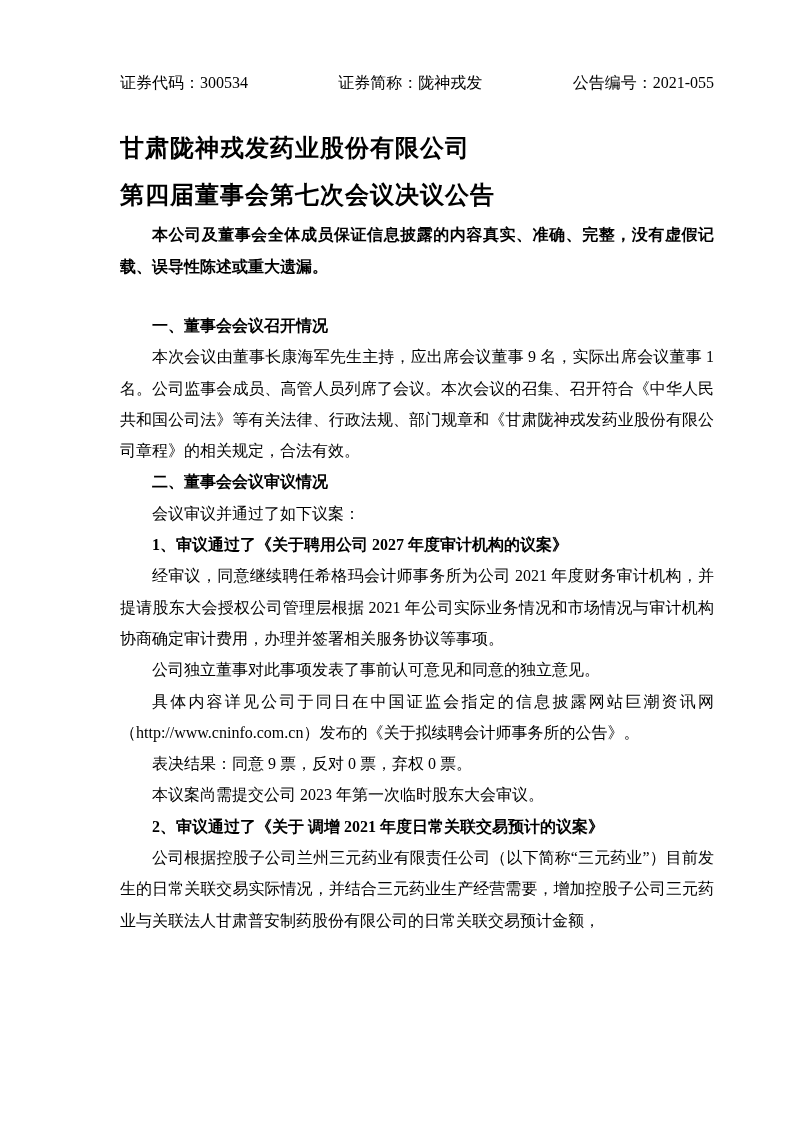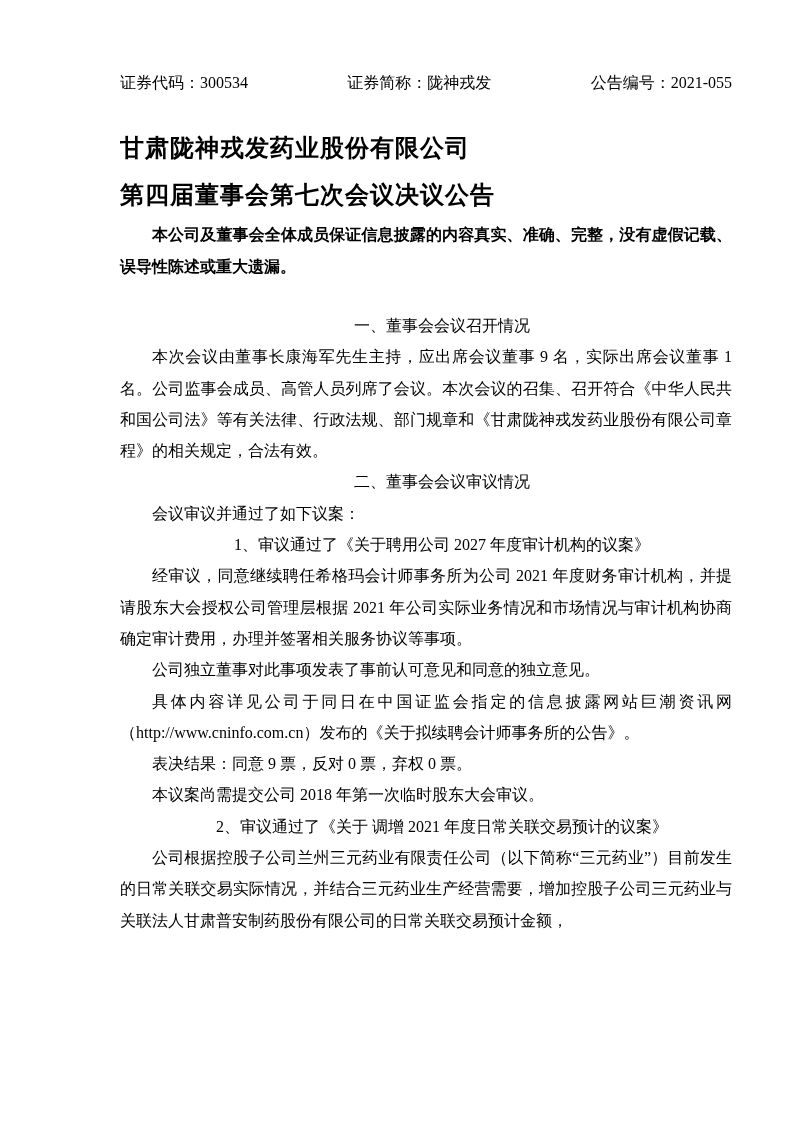--- a/index.html
+++ b/index.html
@@ -11,21 +11,21 @@
     width: 793px;
     height: 1122px;
     overflow: hidden;
     font-family: "Liberation Serif", "DejaVu Serif", serif;
     color: #000000;
   }
   .page {
     box-sizing: border-box;
     width: 793px;
     height: 1000px;
-    padding: 74px 61px 0 120px;
+    padding: 74px 79px 0 120px;
   }
   .doc-header {
     display: flex;
     justify-content: space-between;
     align-items: baseline;
     font-size: 16px;
     line-height: 18px;
     white-space: nowrap;
   }
   .doc-title {
@@ -45,22 +45,22 @@
     text-align: justify;
   }
   .bodytext p {
     margin: 0;
     font-size: 16px;
     line-height: 31.3px;
     text-indent: 2em;
     text-align: justify;
   }
   .bodytext .heading {
-    font-weight: normal;
-    text-align: center;
+    font-weight: bold;
+    text-align: left;
   }
   .section-gap {
     margin-top: 27px !important;
   }
 </style>
 </head>
 <body>
 
 <div class="page">
 
@@ -82,19 +82,19 @@
     <p>本次会议由董事长康海军先生主持，应出席会议董事 9 名，实际出席会议董事 1 名。公司监事会成员、高管人员列席了会议。本次会议的召集、召开符合《中华人民共和国公司法》等有关法律、行政法规、部门规章和《甘肃陇神戎发药业股份有限公司章程》的相关规定，合法有效。</p>
 
     <p class="heading">二、董事会会议审议情况</p>
     <p>会议审议并通过了如下议案：</p>
 
     <p class="heading">1、审议通过了《关于聘用公司 2027 年度审计机构的议案》</p>
     <p>经审议，同意继续聘任希格玛会计师事务所为公司 2021 年度财务审计机构，并提请股东大会授权公司管理层根据 2021 年公司实际业务情况和市场情况与审计机构协商确定审计费用，办理并签署相关服务协议等事项。</p>
     <p>公司独立董事对此事项发表了事前认可意见和同意的独立意见。</p>
     <p>具体内容详见公司于同日在中国证监会指定的信息披露网站巨潮资讯网（http://www.cninfo.com.cn）发布的《关于拟续聘会计师事务所的公告》。</p>
     <p>表决结果：同意 9 票，反对 0 票，弃权 0 票。</p>
-    <p>本议案尚需提交公司 2018 年第一次临时股东大会审议。</p>
+    <p>本议案尚需提交公司 2023 年第一次临时股东大会审议。</p>
 
     <p class="heading">2、审议通过了《关于 调增 2021 年度日常关联交易预计的议案》</p>
     <p>公司根据控股子公司兰州三元药业有限责任公司（以下简称“三元药业”）目前发生的日常关联交易实际情况，并结合三元药业生产经营需要，增加控股子公司三元药业与关联法人甘肃普安制药股份有限公司的日常关联交易预计金额，</p>
   </div>
 
 </div>
 
 </body></html>

